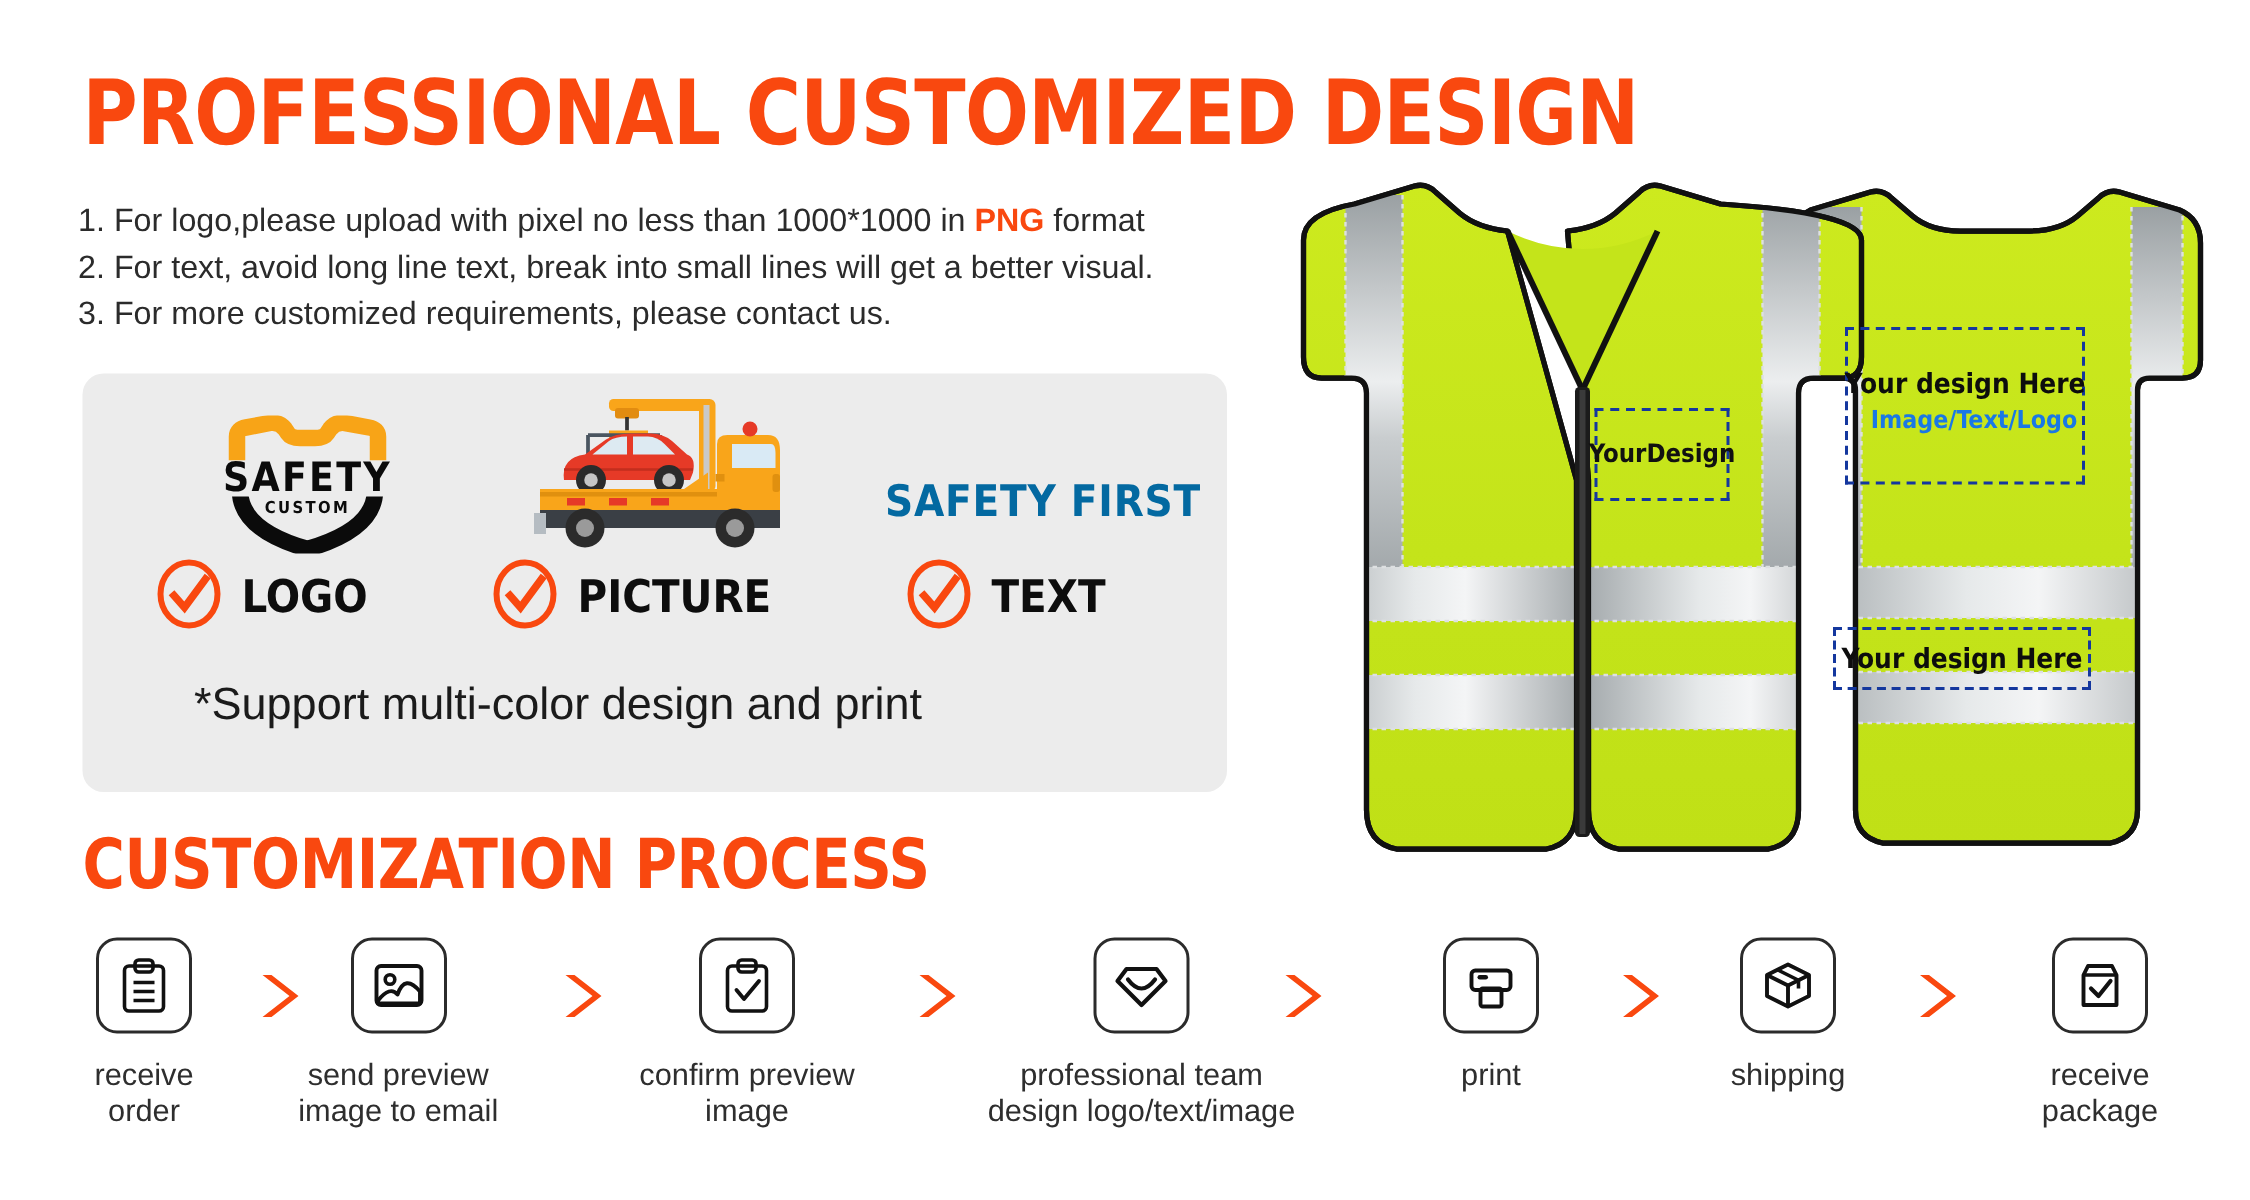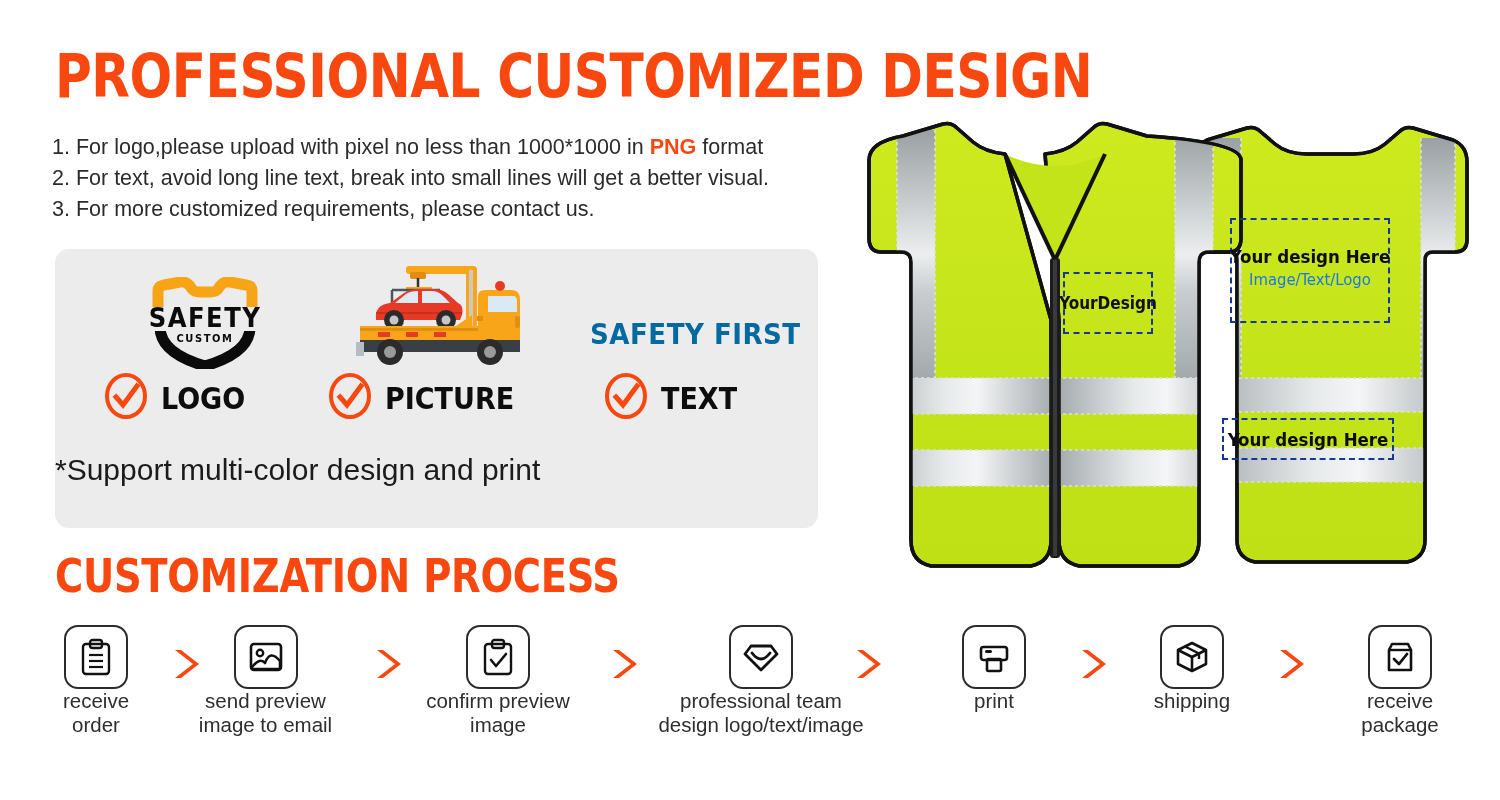--- a/index.html
+++ b/index.html
@@ -46,50 +46,50 @@
 
   .checkrow{position:absolute;left:0;top:372px;width:818px;height:58px;}
   .chk-item{position:absolute;display:flex;align-items:center;gap:13px;}
   .chk-item .lbl{
     font-family:"DejaVu Sans Condensed","Liberation Sans Narrow","Liberation Sans",sans-serif;
     font-weight:bold;font-size:30px;letter-spacing:0px;color:#0d0d0d;white-space:nowrap;
   }
   .chk-i1{left:104px;} .chk-i2{left:328px;justify-content:space-between;} .chk-i3{left:604px;}
 
   .support{
-    position:absolute;left:55px;top:453px;width:634px;text-align:left;
+    position:absolute;left:55px;top:453px;width:634px;text-align:center;
     font-size:30px;color:#1b1b1b;
   }
 
   
   .process{position:absolute;left:0;top:625px;width:1500px;height:175px;}
   .step{position:absolute;top:0;text-align:center;}
   .step .box{
     width:60px;height:60px;margin:0 auto;border:2px solid #2b2b2b;border-radius:14px;
     display:flex;align-items:center;justify-content:center;background:#fff;
   }
-  .step .cap{margin-top:0;font-size:20.5px;line-height:24px;color:#2e2e2e;white-space:nowrap;}
+  .step .cap{margin-top:16px;font-size:20.5px;line-height:24px;color:#2e2e2e;white-space:nowrap;}
   .chev{position:absolute;top:22px;width:30px;height:34px;}
 
   
   .vests{position:absolute;left:855px;top:110px;width:645px;height:495px;}
   .vest-svg{position:absolute;left:0;top:0;}
 
   .dashbox{position:absolute;border:2px dashed #14379e;box-sizing:border-box;}
   .dash-front{left:1063px;top:272px;width:90px;height:62px;
      display:flex;flex-direction:row;align-items:center;justify-content:center;}
   .dash-front span{
      font-family:"DejaVu Sans Condensed","Liberation Sans Narrow","Liberation Sans",sans-serif;
      font-weight:bold;font-size:17px;line-height:19px;color:#111;}
   .dash-back1{left:1230px;top:218px;width:160px;height:105px;
      display:flex;flex-direction:column;align-items:center;justify-content:flex-start;padding-top:26px;box-sizing:border-box;}
   .dash-back1 .l1{font-family:"DejaVu Sans Condensed","Liberation Sans Narrow","Liberation Sans",sans-serif;
      font-weight:bold;font-size:18.5px;color:#0d0d0d;white-space:nowrap;}
   .dash-back1 .l2{font-family:"DejaVu Sans Condensed","Liberation Sans Narrow","Liberation Sans",sans-serif;
-     font-weight:normal;font-size:16.5px;color:#1a78e5;margin-top:3px;white-space:nowrap;}
+     font-weight:bold;font-size:16.5px;color:#1a78e5;margin-top:3px;white-space:nowrap;padding-left:12px;}
   .dash-back2{left:1222px;top:418px;width:172px;height:42px;
      display:flex;align-items:center;justify-content:center;}
   .dash-back2 span{font-family:"DejaVu Sans Condensed","Liberation Sans Narrow","Liberation Sans",sans-serif;
      font-weight:bold;font-size:18.5px;color:#0d0d0d;white-space:nowrap;}
 </style>
 </head>
 <body>
 
 <div class="headline">PROFESSIONAL CUSTOMIZED DESIGN</div>
 

